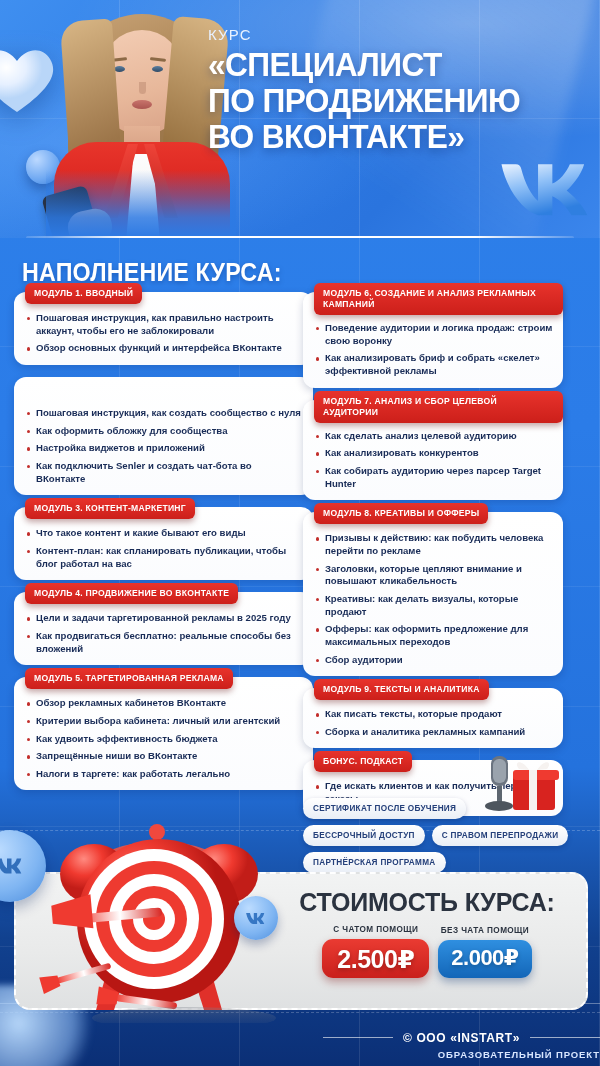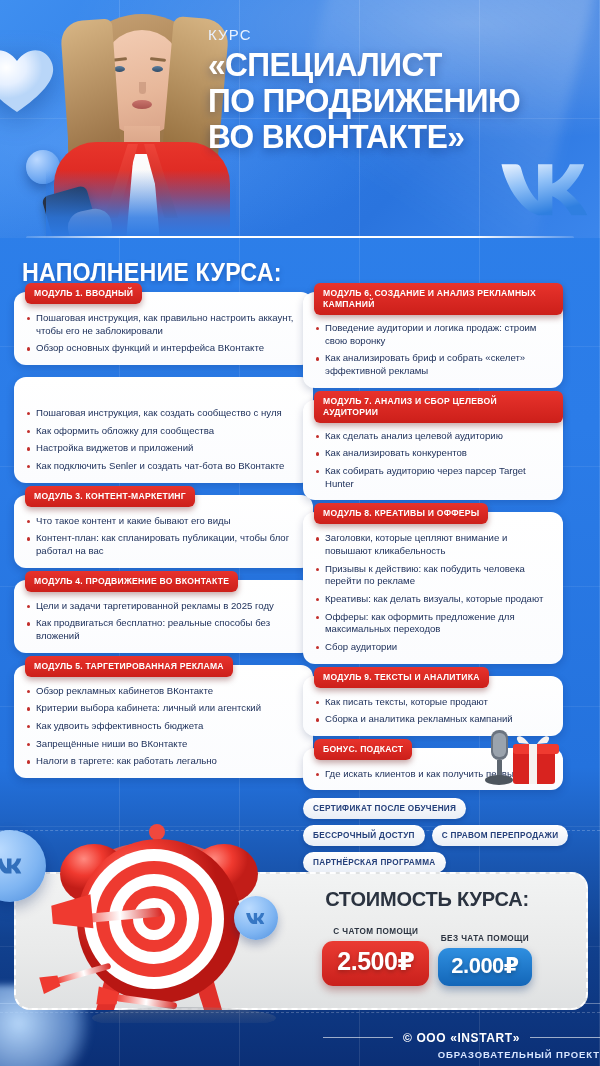--- a/index.html
+++ b/index.html
@@ -193,21 +193,21 @@
     max-width: 252px;
   }
   .module.tall { padding-top: 28px; }
   ul.bullets { list-style:none; margin-top: 2px; }
   ul.bullets li {
     position: relative;
     padding-left: 11px;
     margin: 0 0 5px 0;
     color:#192c57;
     font-size: 9.6px;
-    font-weight: 400;
+    font-weight: 700;
     line-height: 1.32;
   }
   ul.bullets li:last-child { margin-bottom: 1px; }
   ul.bullets li::before {
     content:""; position:absolute; left: 2px; top: 5px;
     width: 3.4px; height: 3.4px; border-radius:50%;
     background:#c32f2c;
   }
 
   
@@ -228,32 +228,32 @@
 
   
   .price-panel {
     position:absolute; left: 14px; top: 872px; width: 574px; height: 138px;
     background: linear-gradient(180deg,#f2f3f3 0%, #e9eaea 58%, #dfe1e2 100%);
     border: 2px dashed #ffffff;
     border-radius: 16px;
   }
   .price-right { position:absolute; right: 16px; top: 14px; width: 286px; }
   .price-title {
-    color:#2b3340; font-size: 20px; font-weight: 800; letter-spacing:-.2px;
-    text-align:center; margin-bottom: 16px;
+    color:#2b3340; font-size: 25px; font-weight: 800; letter-spacing:-.2px;
+    text-align:center; margin-bottom: 8px;
   }
   .price-row { display:flex; align-items:flex-end; justify-content:center; gap: 9px; }
   .price-item { text-align:center; }
   .price-cap {
     color:#2b3340; font-size: 8.2px; font-weight: 800; letter-spacing:.4px;
     margin-bottom: 5px;
   }
   .price-pill {
     color:#fff; font-weight: 800; font-size: 25px; letter-spacing:-.5px;
-    padding: 6px 15px 10px; border-radius: 11px;
+    padding: 6px 15px 4px; border-radius: 11px;
     text-shadow: 0 2px 4px rgba(0,0,0,.25);
   }
   .price-pill.red  { background: linear-gradient(180deg,#ea3b32,#c9201c); box-shadow: 0 4px 9px rgba(120,10,10,.35); }
   .price-pill.blue { background: linear-gradient(180deg,#2f8fe0,#1366b8); box-shadow: 0 4px 9px rgba(5,45,110,.35);
                      font-size: 22px; padding: 5px 13px 7px; }
 
   
   .clock-art { position:absolute; left: 18px; top: -56px; width: 250px; height: 205px; }
   .vk-ball-sm {
     position:absolute; left: 218px; top: 22px; width: 44px; height: 44px; border-radius:50%;
@@ -415,22 +415,22 @@
         <div class="mod-badge">МОДУЛЬ 7. АНАЛИЗ И СБОР ЦЕЛЕВОЙ АУДИТОРИИ</div>
         <ul class="bullets">
           <li>Как сделать анализ целевой аудиторию</li>
           <li>Как анализировать конкурентов</li>
           <li>Как собирать аудиторию через парсер Target Hunter</li>
         </ul>
       </div>
       <div class="module">
         <div class="mod-badge">МОДУЛЬ 8. КРЕАТИВЫ И ОФФЕРЫ</div>
         <ul class="bullets">
+          <li>Призывы к действию: как побудить человека перейти по рекламе</li>
           <li>Заголовки, которые цепляют внимание и повышают кликабельность</li>
-          <li>Призывы к действию: как побудить человека перейти по рекламе</li>
           <li>Креативы: как делать визуалы, которые продают</li>
           <li>Офферы: как оформить предложение для максимальных переходов</li>
           <li>Сбор аудитории</li>
         </ul>
       </div>
       <div class="module">
         <div class="mod-badge">МОДУЛЬ 9. ТЕКСТЫ И АНАЛИТИКА</div>
         <ul class="bullets">
           <li>Как писать тексты, которые продают</li>
           <li>Сборка и аналитика рекламных кампаний</li>

